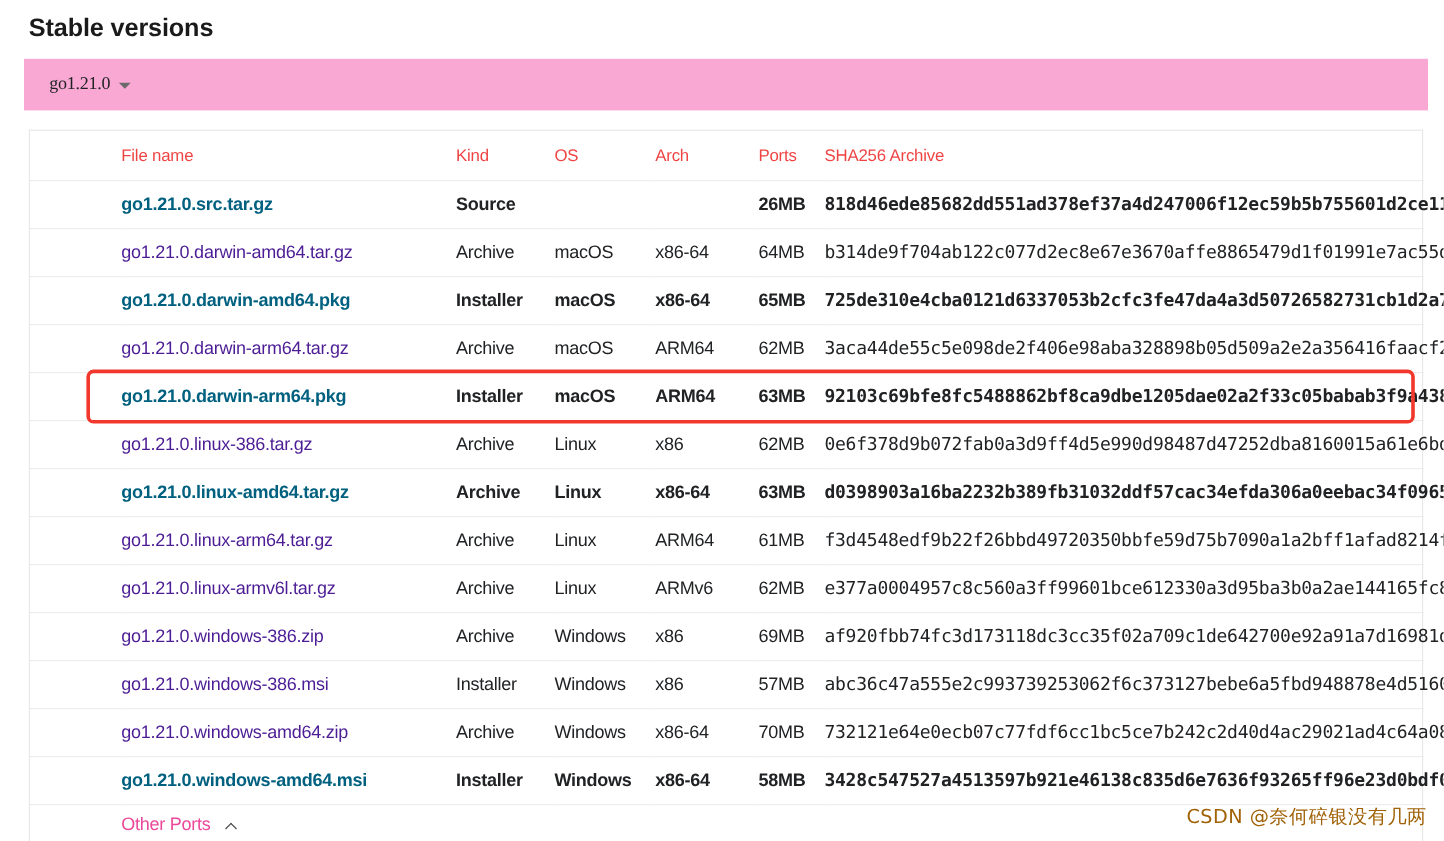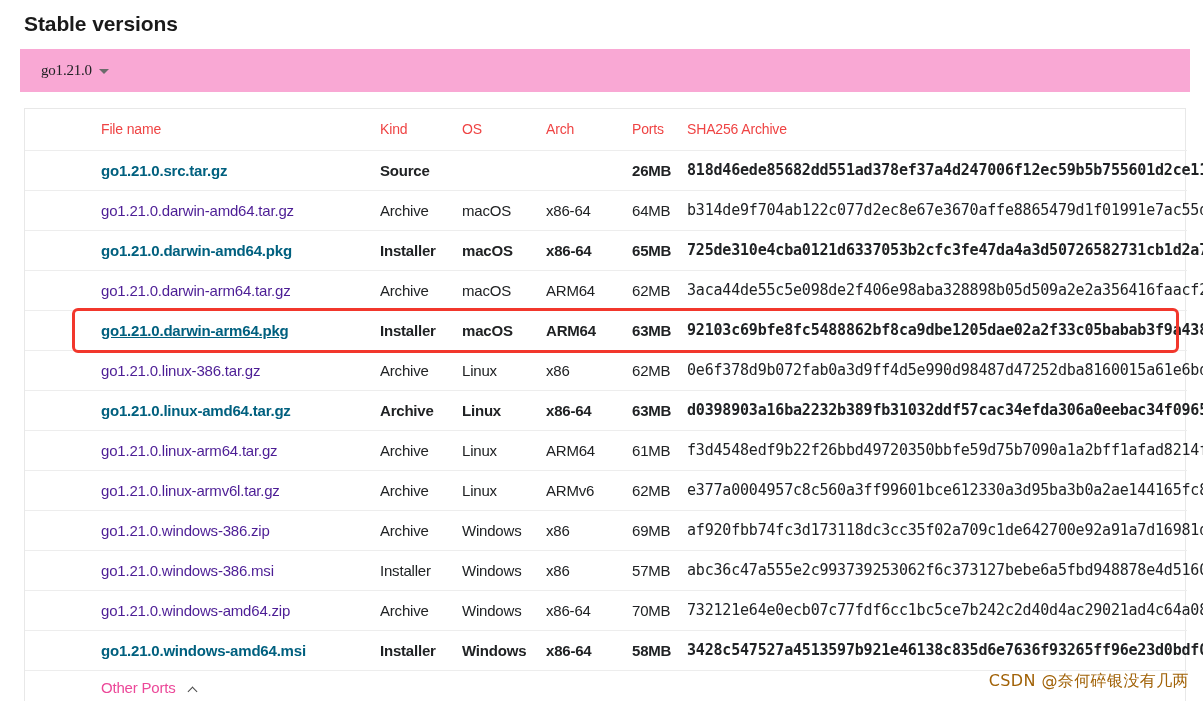--- a/index.html
+++ b/index.html
@@ -97,21 +97,21 @@
     letter-spacing: -0.2px;
     white-space: nowrap;
   }
   table.dl tbody tr.featured td { font-weight: bold; }
 
   a.file-link {
     color: #4c1d95;
     text-decoration: none;
   }
   tr.featured a.file-link { color: #00607f; }
-  tr.highlighted a.file-link { text-decoration: underline; }
+  tr.highlighted a.file-link { }
 
   td.sum {
     font-family: "DejaVu Sans Mono", monospace;
     font-size: 11.5px;
     letter-spacing: -0.1px;
     color: #202224;
   }
   tr.featured td.sum { font-weight: bold; }
 
   .other-ports-row td {

